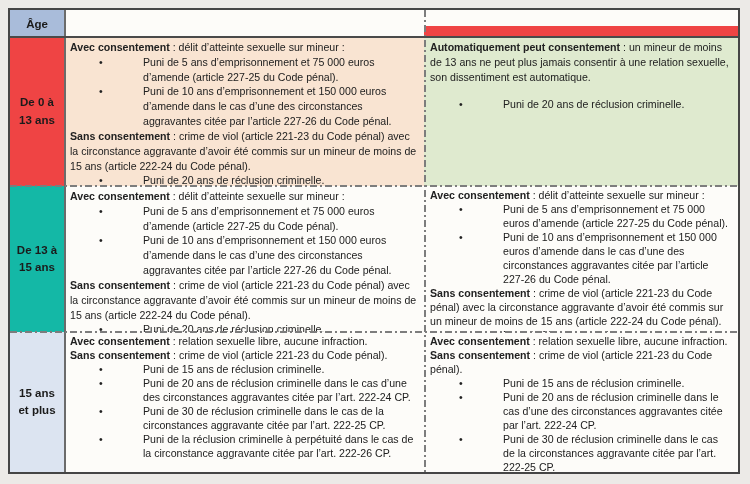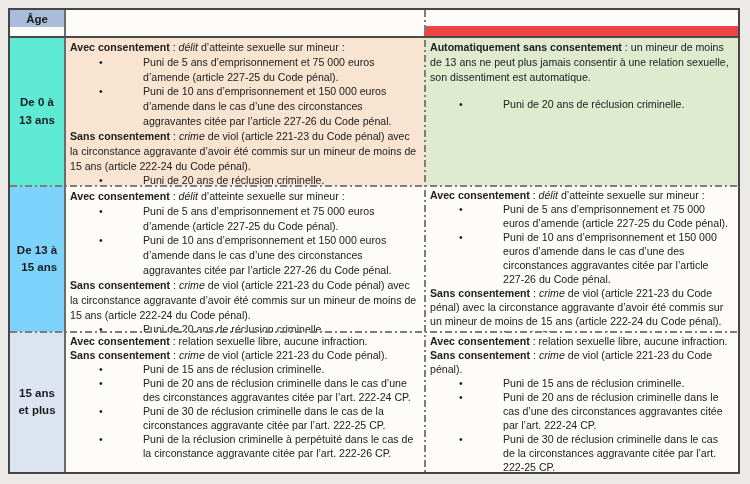--- a/index.html
+++ b/index.html
@@ -15,41 +15,41 @@
   .agecell{display:flex;align-items:center;justify-content:center;
     text-align:center;font-weight:bold;font-size:11.5px;line-height:1.5;color:#1B1B1B;}
   
   .cell{padding:3px 7px 2px 6px;font-size:10.6px;}
   .cell .para,.cell .li{line-height:1.4;}
   .cell.tight .para,.cell.tight .li{line-height:1.32;}
   .li{display:flex;padding-left:29px;}
   .li .m{width:18px;flex:none;}
   .li .tx{flex:1;margin-left:26px;}
   .b{font-weight:bold;}
-  .i{font-style:italic;margin-top:48px;}
+  .i{margin-top:48px;}
   
   .line{position:absolute;z-index:5;}
   .solid-h{background:#4A4A4A;}
   .solid-v{background:#6B6B6B;}
   .dash-h{background:repeating-linear-gradient(90deg,#7D7D7D 0 7px,transparent 7px 10px,#7D7D7D 10px 12px,transparent 12px 15px);}
   .dash-v{background:repeating-linear-gradient(180deg,#7D7D7D 0 7px,transparent 7px 10px,#7D7D7D 10px 12px,transparent 12px 15px);}
 </style>
 </head>
 <body>
 
 <div class="frame">
   <div class="inner">
 
-    <div class="cellbox hdr" style="left: 0px; top: 0px; width: 54px; height: 17px; background: rgb(169, 188, 218);">Âge</div>
+    <div class="cellbox hdr" style="left: 0px; top: 0px; width: 54px; height: 27px; background: rgb(169, 188, 218);">Âge</div>
     <div class="cellbox hdr" style="left: 414px; top: 16px; width: 314px; height: 27px; background: #ef4444;">APRES LA LOI</div>
 
-    <div class="cellbox agecell" style="left: 0px; top: 27px; width: 54px; height: 149px; background: #5eead4;">
+    <div class="cellbox agecell" style="left: 0px; top: 27px; width: 54px; height: 149px; background: #ef4444;">
         <span>De 0 à<br>13 ans</span>
       </div>
-    <div class="cellbox agecell" style="left: 0px; top: 176px; width: 54px; height: 146px; background: #7dd3fc; text-align: right;">
+    <div class="cellbox agecell" style="left: 0px; top: 176px; width: 54px; height: 146px; background: #14b8a6;">
         <span>De 13 à<br>15 ans</span>
       </div>
     <div class="cellbox agecell" style="left: 0px; top: 322px; width: 54px; height: 140px; background: rgb(220, 228, 241);">
         <span>15 ans<br>et plus</span>
       </div>
 
     <div class="cellbox cell" style="left: 54px; top: 27px; width: 360px; height: 149px; background: rgb(249, 228, 210);">
         <div class="para"><span class="b">Avec consentement</span><span> : </span><span class="i">délit</span><span> d’atteinte sexuelle sur mineur :</span></div>
         <div class="li">
           <span class="m">•</span>
@@ -59,21 +59,21 @@
           <span class="m">•</span>
           <span class="tx"><span>Puni de 10 ans d’emprisonnement et 150 000 euros d’amende dans le cas d’une des circonstances aggravantes citée par l’article 227-26 du Code pénal.</span></span>
         </div>
         <div class="para"><span class="b">Sans consentement</span><span> : </span><span class="i">crime</span><span> de viol (article 221-23 du Code pénal) avec la circonstance aggravante d’avoir été commis sur un mineur de moins de 15 ans (article 222-24 du Code pénal).</span></div>
         <div class="li">
           <span class="m">•</span>
           <span class="tx"><span>Puni de 20 ans de réclusion criminelle.</span></span>
         </div>
       </div>
     <div class="cellbox cell" style="left: 414px; top: 27px; width: 314px; height: 149px; background: rgb(223, 234, 207);">
-        <div class="para"><span class="b">Automatiquement sans consentement</span><span> : un mineur de moins de 13 ans ne peut plus jamais consentir à une relation sexuelle, son dissentiment est automatique.</span></div>
+        <div class="para"><span class="b">Automatiquement peut consentement</span><span> : un mineur de moins de 13 ans ne peut plus jamais consentir à une relation sexuelle, son dissentiment est automatique.</span></div>
         <div style="height: 13px;"></div>
         <div class="li">
           <span class="m">•</span>
           <span class="tx"><span>Puni de 20 ans de réclusion criminelle.</span></span>
         </div>
       </div>
 
     <div class="cellbox cell" style="left: 54px; top: 176px; width: 360px; height: 146px; background: rgb(253, 252, 249);">
         <div class="para"><span class="b">Avec consentement</span><span> : </span><span class="i">délit</span><span> d’atteinte sexuelle sur mineur :</span></div>
         <div class="li">

